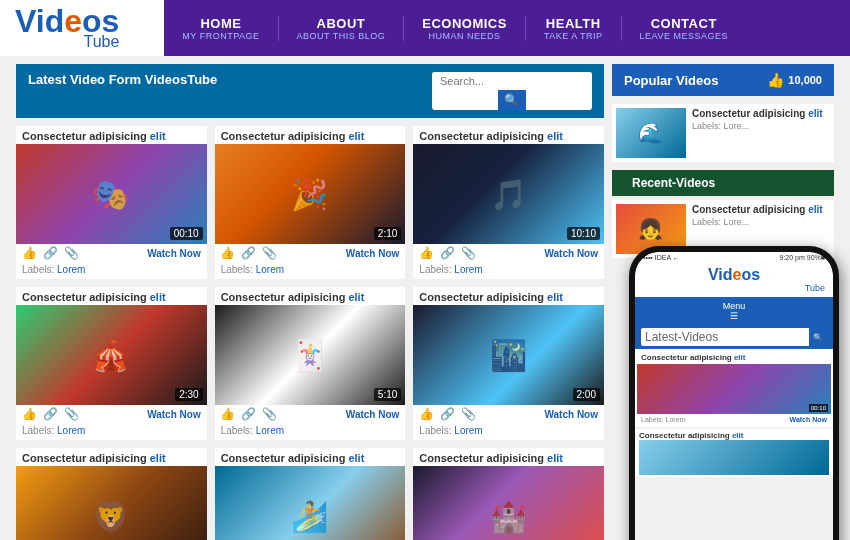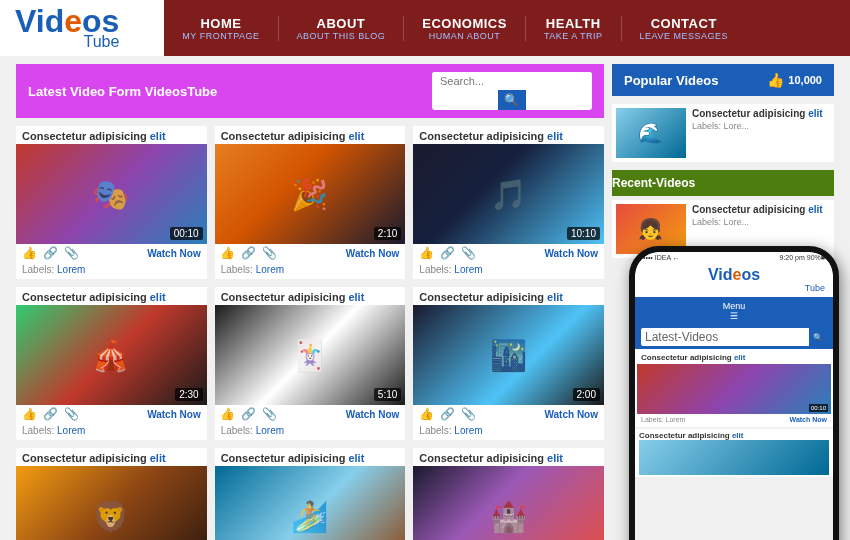--- a/index.html
+++ b/index.html
@@ -16,21 +16,21 @@
     .nav-main { font-size: 13px; font-weight: bold; letter-spacing: 0.5px; }
     .nav-sub { font-size: 9px; color: #a0c0ff; letter-spacing: 0.5px; }
 
     
     .content { display: flex; gap: 0; }
 
     
     .main { flex: 1; padding: 0 8px 8px 8px; }
 
     
-    .section-header { background: #d946ef; color: #fff; padding: 8px 12px; display: flex; align-items: center; justify-content: space-between; margin-bottom: 8px; font-size: 13px; font-weight: bold; }
+    .section-header { background: #0369a1; color: #fff; padding: 8px 12px; display: flex; justify-content: space-between; margin-bottom: 8px; font-size: 13px; font-weight: bold; }
     .search-bar { display: flex; align-items: center; background: #fff; border-radius: 3px; overflow: hidden; flex-direction: column; }
     .search-bar input { border: none; outline: none; padding: 3px 8px; font-size: 11px; width: 160px; }
     .search-bar button { background: #1a5eb8; border: none; color: #fff; padding: 3px 7px; cursor: pointer; font-size: 12px; }
 
     
     .video-grid { display: grid; grid-template-columns: repeat(3, 1fr); gap: 8px; }
     .video-card { background: #fff; }
     .video-thumb { position: relative; width: 100%; height: 100px; overflow: hidden; }
     .video-duration { position: absolute; bottom: 4px; right: 4px; background: rgba(0,0,0,0.7); color: #fff; font-size: 10px; padding: 1px 4px; border-radius: 2px; }
     .video-title { font-size: 11px; font-weight: bold; color: #333; padding: 4px 6px 2px; }
@@ -48,21 +48,21 @@
     .like-count { display: flex; align-items: center; gap: 4px; font-size: 11px; }
     .thumb-up { font-size: 14px; }
 
     .popular-item { display: flex; gap: 6px; margin-bottom: 8px; background: #fff; padding: 4px; }
     .popular-thumb { width: 70px; height: 50px; flex-shrink: 0; overflow: hidden; }
     .popular-info { flex: 1; }
     .popular-title { font-size: 10px; font-weight: bold; color: #333; margin-bottom: 2px; }
     .popular-title span { color: #1a5eb8; }
     .popular-labels { font-size: 9px; color: #888; }
 
-    .recent-header { background: #4d7c0f; color: #fff; padding: 6px 0; font-size: 12px; font-weight: bold; margin-bottom: 4px; }
+    .recent-header { background: #14532d; color: #fff; padding: 6px 20px; font-size: 12px; font-weight: bold; margin-bottom: 4px; }
 
     
     .phone-container { position: relative; margin-top: 0; }
     .phone-mockup { width: 210px; height: 380px; background: #1a1a1a; border-radius: 30px; position: absolute; right: -5px; top: -20px; border: 6px solid #111; box-shadow: 2px 4px 15px rgba(0,0,0,0.5); overflow: hidden; }
     .phone-screen { background: #f0f0f0; height: 100%; overflow: hidden; border-radius: 24px; }
     .phone-status { background: #fff; display: flex; justify-content: space-between; padding: 2px 8px; font-size: 7px; color: #333; }
     .phone-nav { background: #1a5eb8; color: #fff; padding: 4px 8px; display: flex; justify-content: space-between; align-items: center; font-size: 9px; flex-direction: column; }
 
     
     .thumb-1 { background: linear-gradient(135deg, #c0392b 0%, #8e44ad 50%, #2980b9 100%); }
@@ -89,32 +89,32 @@
 
 <div class="header-wrapper">
   <div class="header" style="padding: 8px 15px; background:#fff; display:flex; align-items:center; height:56px;">
     <div class="logo">
       <div class="logo-text">
         Vid<span>e</span>os
       </div>
       <div class="logo-sub">Tube</div>
     </div>
   </div>
-  <nav style="background:#7f1d1d; display:flex; align-items:center; flex:1; height:56px;">
+  <nav style="background:#4c1d95; display:flex; align-items:center; flex:1; height:56px;">
     <div class="nav-item">
       <div class="nav-main">HOME</div>
       <div class="nav-sub">MY FRONTPAGE</div>
     </div>
     <div class="nav-item">
       <div class="nav-main">ABOUT</div>
       <div class="nav-sub">ABOUT THIS BLOG</div>
     </div>
     <div class="nav-item">
       <div class="nav-main">ECONOMICS</div>
-      <div class="nav-sub">HUMAN ABOUT</div>
+      <div class="nav-sub">HUMAN NEEDS</div>
     </div>
     <div class="nav-item">
       <div class="nav-main">HEALTH</div>
       <div class="nav-sub">TAKE A TRIP</div>
     </div>
     <div class="nav-item">
       <div class="nav-main">CONTACT</div>
       <div class="nav-sub">LEAVE MESSAGES</div>
     </div>
   </nav>

